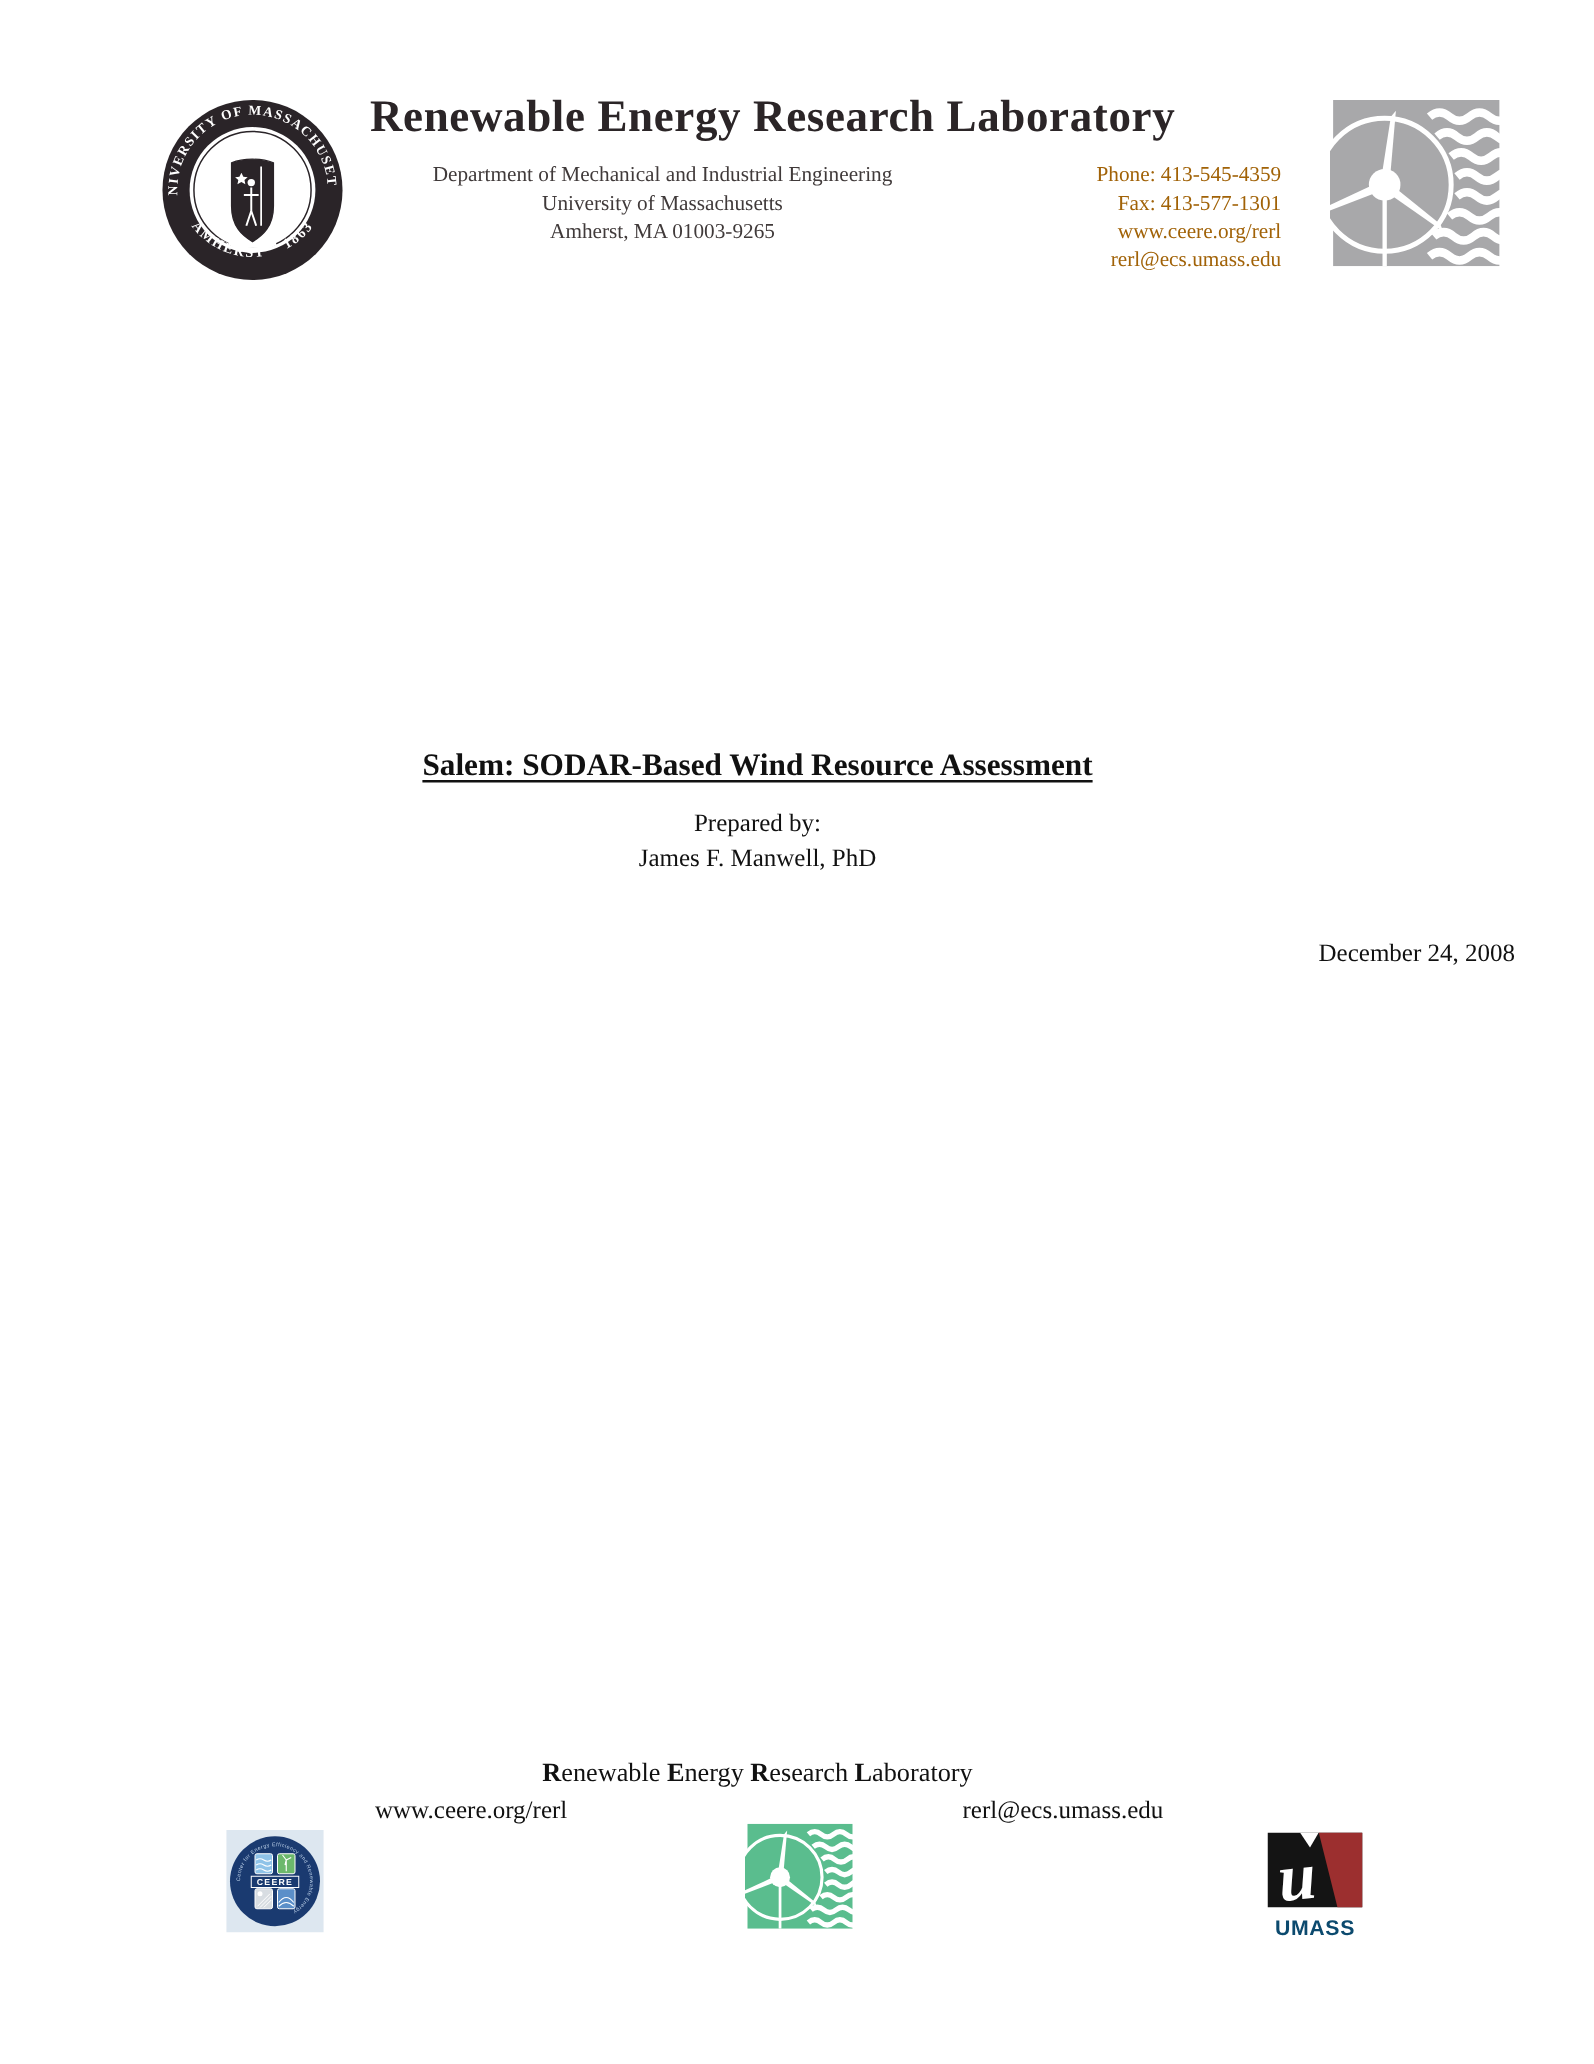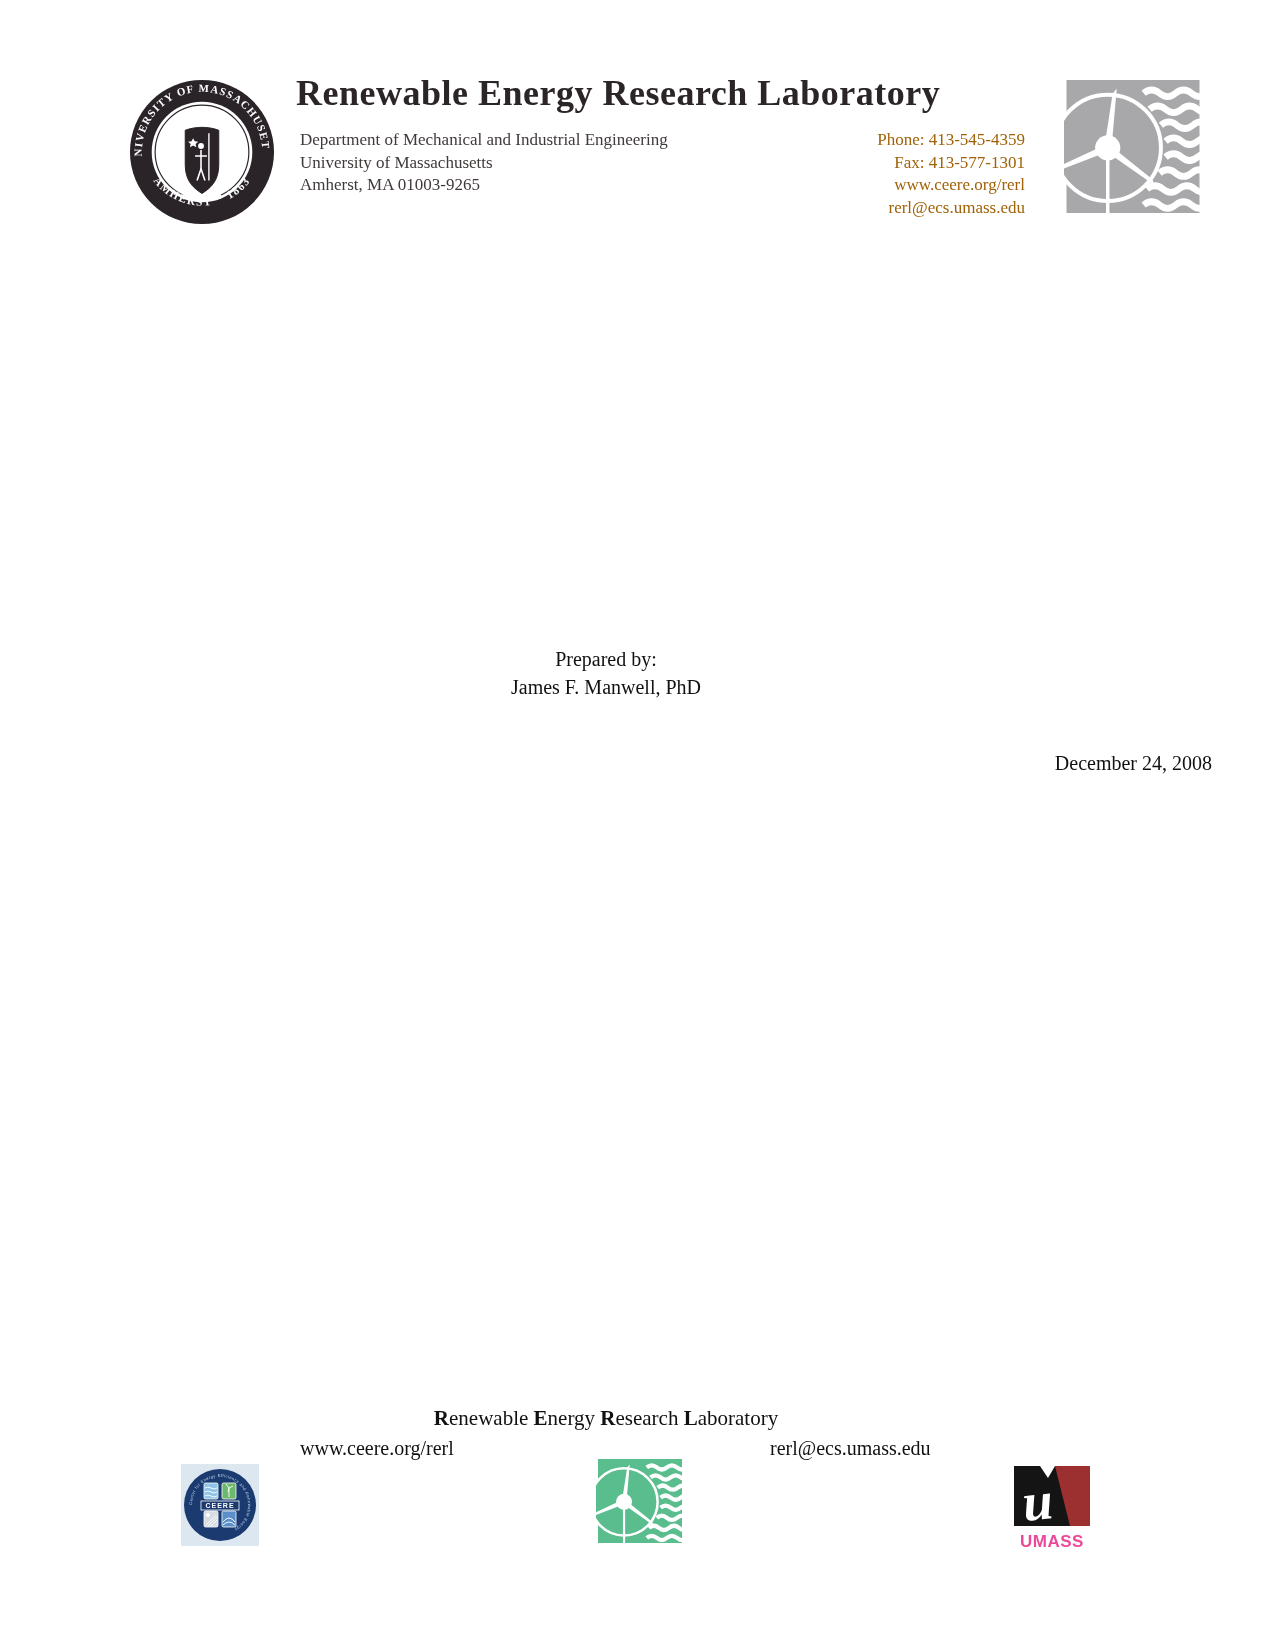--- a/index.html
+++ b/index.html
@@ -10,21 +10,21 @@
   }
   
   .seal { position:absolute; left:128px; top:78px; width:148px; height:148px; }
   .org-title {
     position:absolute; left:296px; top:72px; width:760px;
     font-size:36px; font-weight:bold; color:#2b2527; letter-spacing:0.5px;
     font-family:"Liberation Serif", serif;
   }
   .addr {
     position:absolute; left:300px; top:129px; width:460px;
-    font-size:17px; line-height:22.5px; color:#403a3a;
+    font-size:17px; line-height:22.5px; color:#403a3a;text-align:center;
   }
   .contact {
     position:absolute; left:735px; top:129px; width:290px; text-align:right;
     font-size:17px; line-height:22.5px; color:#a16207;
   }
   .turbine-logo-top { position:absolute; left:1064px; top:80px; width:138px; height:133px; }
   .logo-gray  { color:#a8a8aa; }
   .logo-green { color:#5abd8e; }
 
   
@@ -39,21 +39,21 @@
   
   .footer-org { top:1406px; font-size:21px; }
   .footer-org b { font-weight:bold; }
   .footer-web  { position:absolute; left:300px; top:1437px; font-size:20px; }
   .footer-mail { position:absolute; left:770px; top:1437px; font-size:20px; }
   .ceere-logo  { position:absolute; left:181px; top:1464px; width:78px; height:82px; }
   .turbine-logo-bottom { position:absolute; left:596px; top:1459px; width:88px; height:84px; }
   .umass-logo  { position:absolute; left:1014px; top:1466px; width:76px; text-align:center; }
   .umass-label {
     font-family:"Liberation Sans", sans-serif; font-weight:bold; font-size:17px;
-    letter-spacing:0.5px; color:#ec4899; margin-top:2px;
+    letter-spacing:0.5px; color:#0c4a6e; margin-top:2px;
   }
 </style>
 </head>
 <body>
 
 <div id="page">
 
   <div class="seal">
     <svg viewBox="0 0 150 150" width="148" height="148" aria-hidden="true">
       <defs>
@@ -113,20 +113,21 @@
         <g fill="#ffffff">
           <path d="M28.5,44 L33.5,44 L31.5,6 L29,10 Z"></path>
           <path d="M28.5,44 L33.5,44 L31.5,6 L29,10 Z" transform="rotate(120 31 51)"></path>
           <path d="M28.5,44 L33.5,44 L31.5,6 L29,10 Z" transform="rotate(240 31 51)"></path>
         </g>
       </g>
       <circle cx="31" cy="51" r="9.5" fill="#ffffff"></circle>
     </svg>
   </div>
 
+  <div class="centerband doc-title" style="position:absolute;">Salem: SODAR-Based Wind Resource Assessment</div>
 
   <div class="centerband byline" style="position:absolute;">
     <div>Prepared by:</div>
     <div>James F. Manwell, PhD</div>
   </div>
 
   <div class="centerband docdate" style="position:absolute;text-align:right;">December 24, 2008</div>
 
   <div class="centerband footer-org" style="position:absolute;">
     <span><b>R</b><span>enewable </span></span><span><b>E</b><span>nergy </span></span><span><b>R</b><span>esearch </span></span><span><b>L</b><span>aboratory</span></span>

